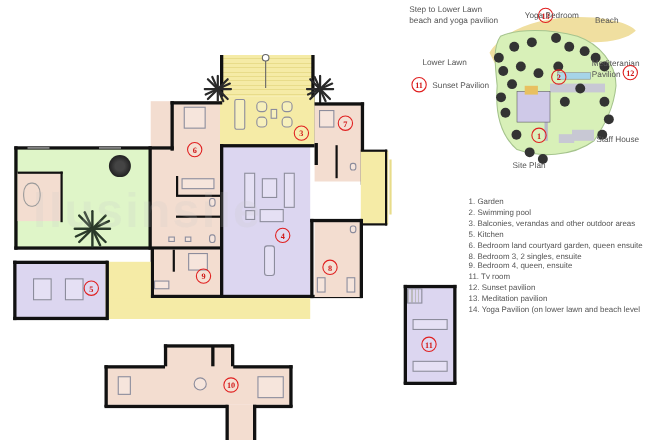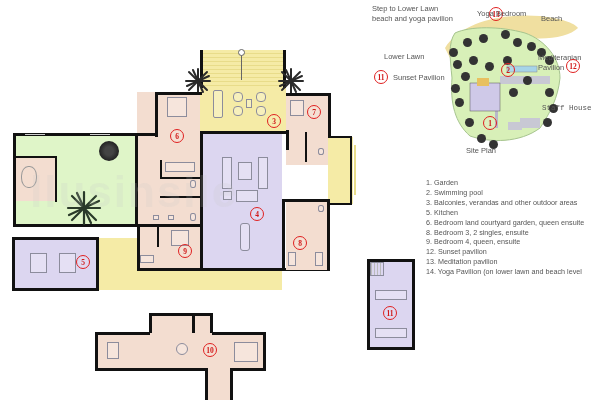--- a/index.html
+++ b/index.html
@@ -241,28 +241,29 @@
   <div class="site-label" style="left:477px;top:9px;">Yoga Bedroom</div>
   <div class="site-label" style="left:541px;top:14px;">Beach</div>
   <div class="site-label" style="left:384px;top:52px;">Lower Lawn</div>
   <div class="site-label" style="left:538px;top:53px;">Mediteranian</div>
   <div class="site-label" style="left:538px;top:63px;">Pavilion</div>
   <div class="badge sm" style="left:566px;top:59px;">12</div>
   <div class="badge sm" style="left:374px;top:70px;">11</div>
   <div class="site-label" style="left:393px;top:73px;">Sunset Pavilion</div>
   <div class="badge sm" style="left:501px;top:63px;">2</div>
   <div class="badge sm" style="left:483px;top:116px;">1</div>
-  <div class="site-label" style="left:542px;top:104px;font-family:Liberation Mono, monospace;">Staff House</div>
+  <div class="site-label" style="left:542px;top:122px;">Staff House</div>
   <div class="site-label" style="left:466px;top:146px;">Site Plan</div>
 </div>
 
 <div class="legend">
   <div>1. Garden</div>
   <div>2. Swimming pool</div>
   <div>3. Balconies, verandas and other outdoor areas</div>
   <div>5. Kitchen</div>
   <div>6. Bedroom land courtyard garden, queen ensuite</div>
   <div>8. Bedroom 3, 2 singles, ensuite</div>
   <div>9. Bedroom 4, queen, ensuite</div>
+  <div>11. Tv room</div>
   <div>12. Sunset pavilion</div>
   <div>13. Meditation pavilion</div>
   <div>14. Yoga Pavilion (on lower lawn and beach level</div>
 </div>
 
 </body></html>

